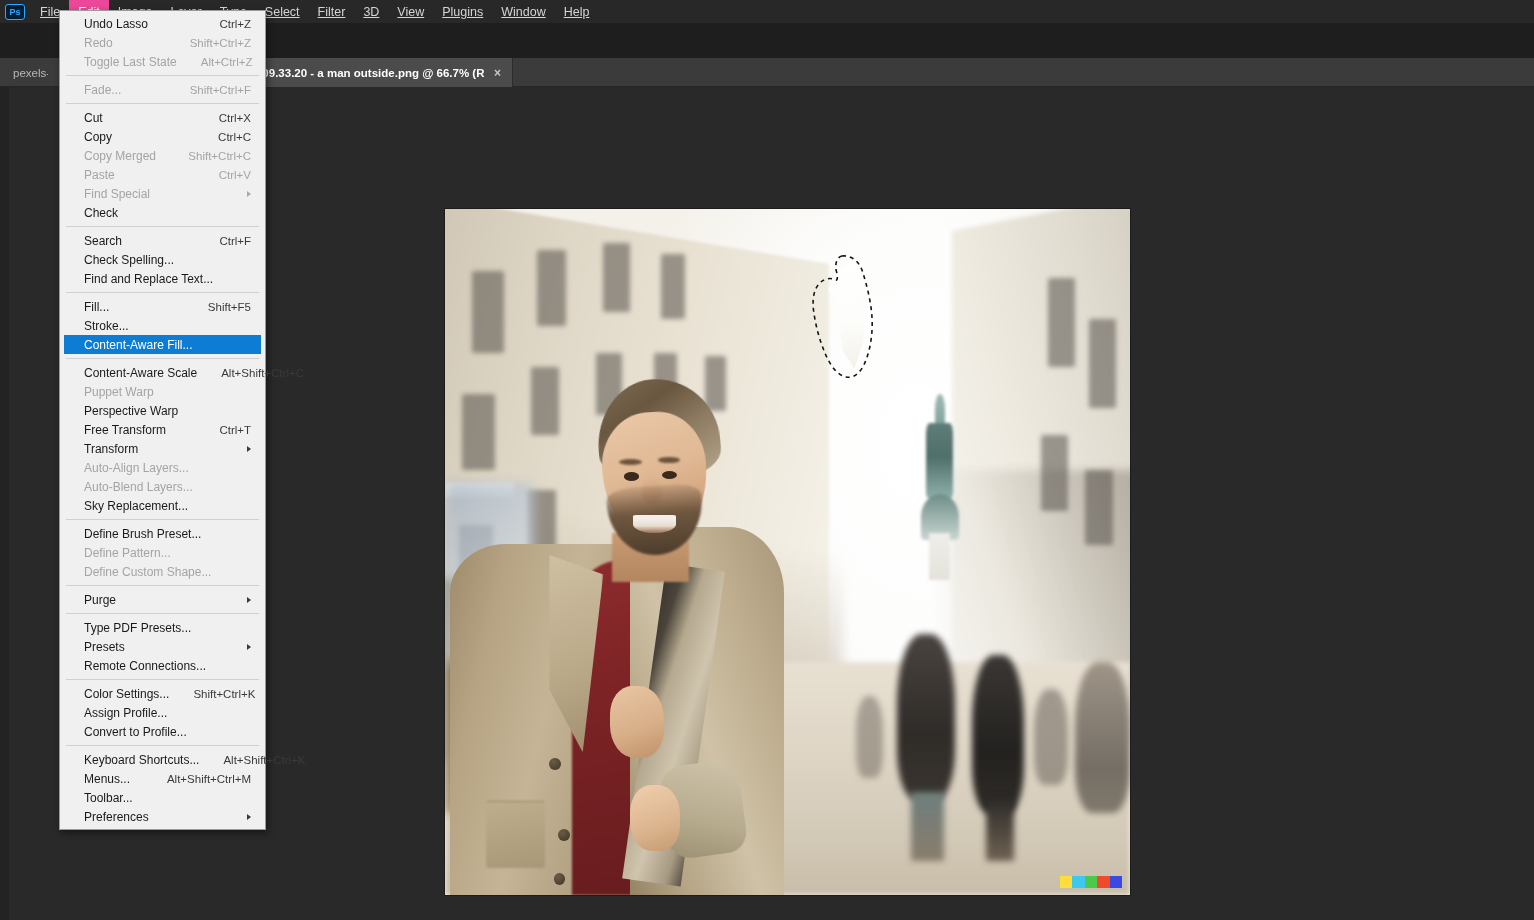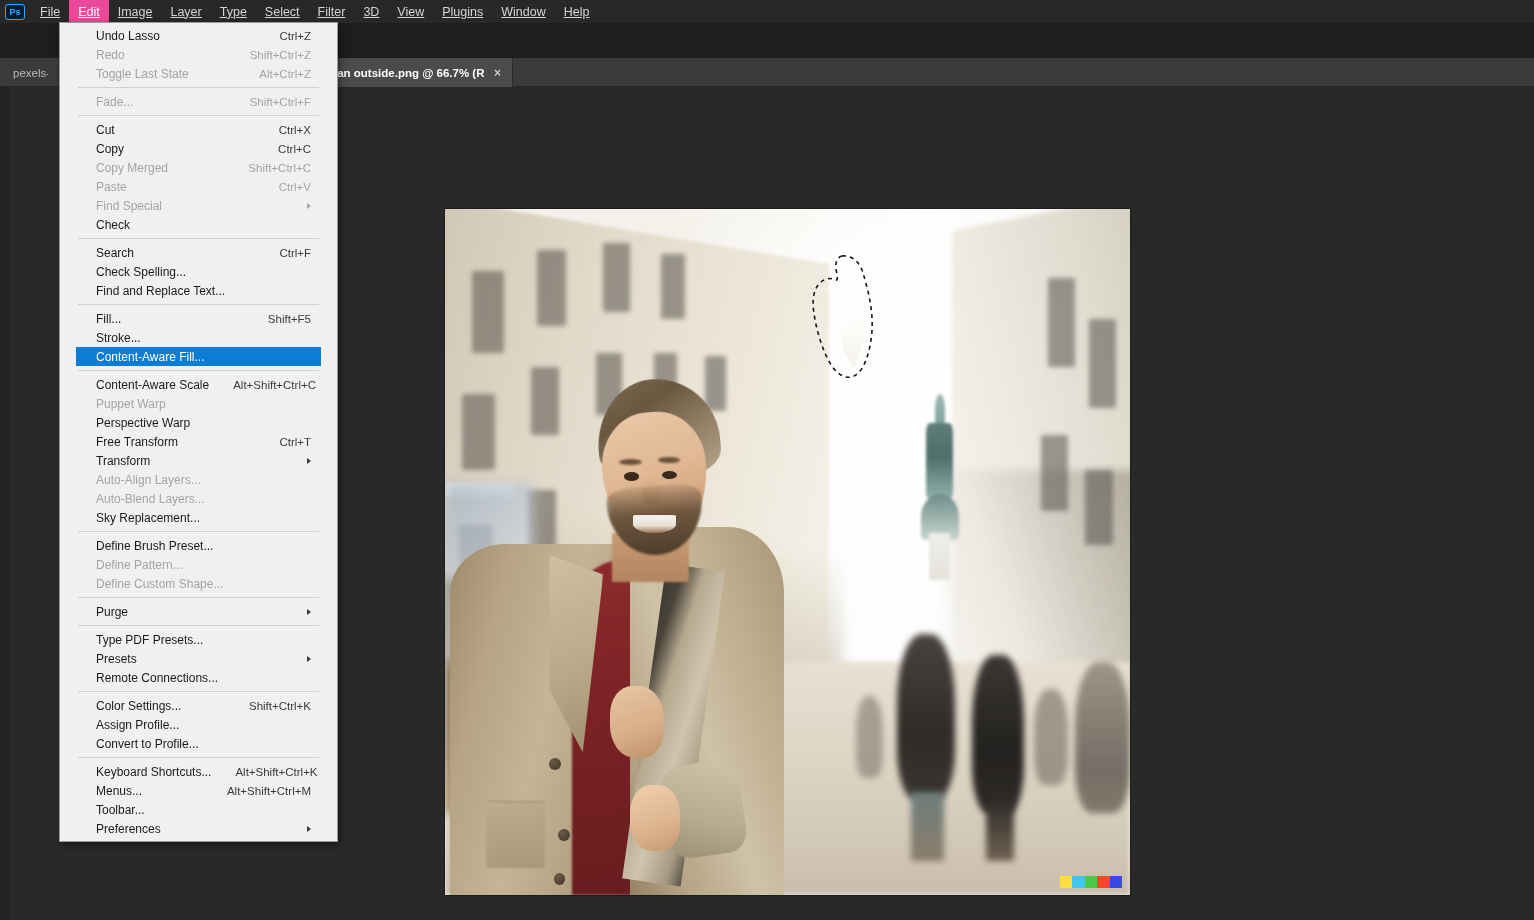--- a/index.html
+++ b/index.html
@@ -326,25 +326,25 @@
 
   
   .dalle-bar {
     position: absolute; right: 8px; bottom: 7px;
     display: flex; height: 12px; width: 62px;
   }
   .dalle-bar i { flex: 1; display: block; }
 
   
   .dropdown {
-    position: absolute; left: 59px; top: 22px; width: 279px;
+    position: absolute; left: 59px; top: 10px; width: 207px;
     background: #f0f0f0;
     border: 1px solid #9a9a9a;
     box-shadow: 2px 3px 7px rgba(0,0,0,.45);
-    padding: 3px 16px;
+    padding: 3px 4px;
     z-index: 50;
   }
   .mrow {
     position: relative; height: 19px; display: flex; align-items: center;
     padding: 0 10px 0 20px; font-size: 12px; color: #1a1a1a; cursor: default;
     white-space: nowrap;
   }
   .mrow.disabled { color: #a4a4a4; }
   .mrow.selected { background: #0c7cd5; color: #ffffff; }
   .mrow .mlabel { flex: 1; }

